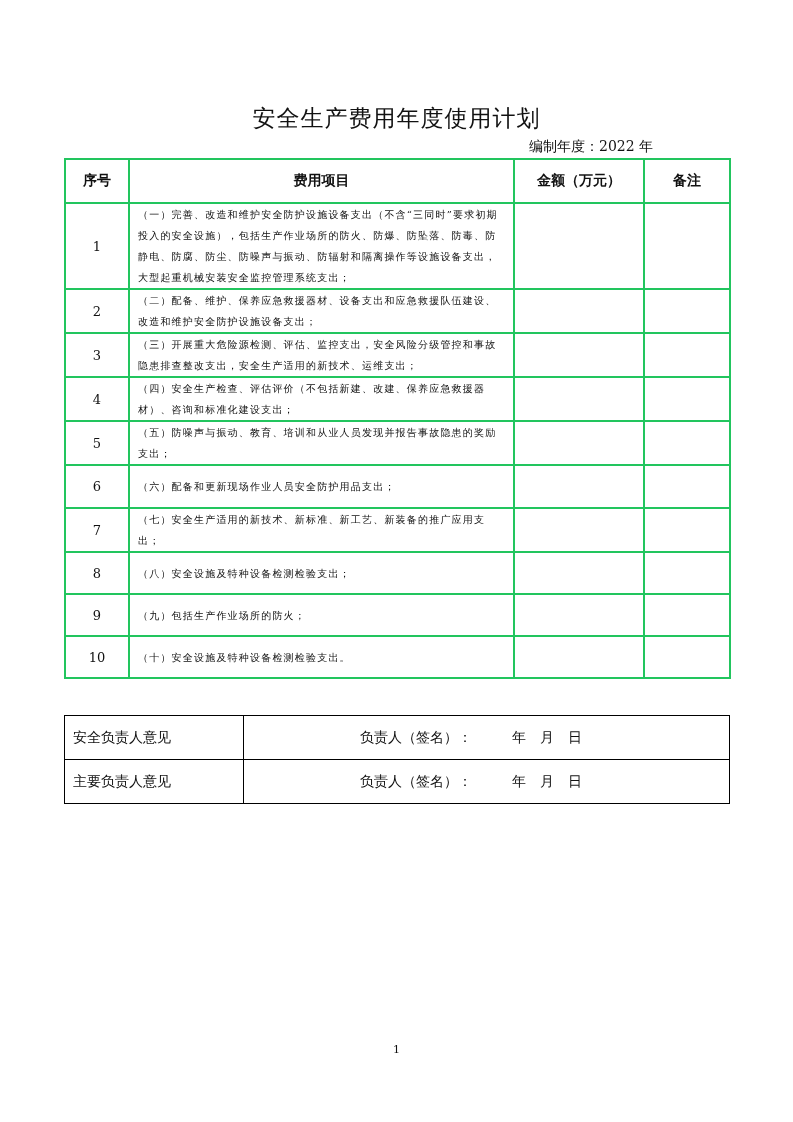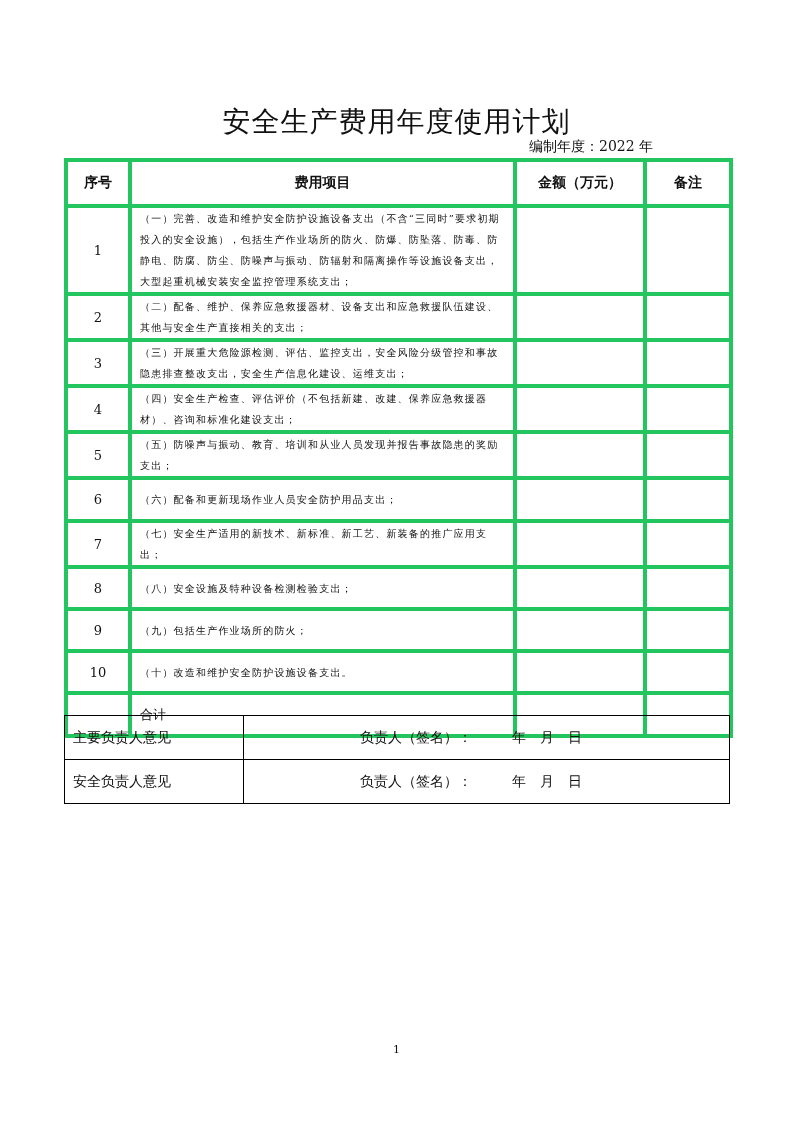--- a/index.html
+++ b/index.html
@@ -1,20 +1,20 @@
 <!DOCTYPE html>
 <html><head>
 <meta charset="utf-8">
 <style>
   html, body { margin: 0; padding: 0; background: #ffffff; }
   body { width: 793px; height: 1122px; position: relative; font-family: "DejaVu Serif", "Liberation Serif", serif; color: #111; overflow: hidden; }
-  .title { position: absolute; left: 0; width: 793px; top: 103px; text-align: center; font-size: 28px; letter-spacing: 1px; }
+  .title { position: absolute; left: 0; width: 793px; top: 103px; text-align: center; font-size: 23px; letter-spacing: 1px; }
   .year { position: absolute; top: 138px; left: 529px; font-size: 14px; text-align: right; }
   table.main { position: absolute; left: 64px; top: 158px; border-collapse: collapse; table-layout: fixed; width: 665px; }
-  table.main td { border: 4px solid #22c55e; padding: 0; vertical-align: middle; }
+  table.main td { border: 2px solid #22c55e; padding: 0; vertical-align: middle; }
   .hdr { height: 42px; text-align: center; font-size: 14px; font-weight: bold; }
   .idx { text-align: center; font-size: 13px; }
   .desc { font-size: 10px; line-height: 21px; padding: 0 6px 0 8px !important; letter-spacing: 1.2px; }
   .total-label { font-size: 13px; padding-left: 8px !important; }
   table.sign { position: absolute; left: 64px; top: 715px; border-collapse: collapse; table-layout: fixed; width: 665px; }
   table.sign td { border: 1px solid #000; height: 41px; font-size: 14px; vertical-align: middle; }
   .sign-label { padding-left: 8px; }
   .sign-body { text-align: left; }
   .sign-body .who { display: inline-block; margin-left: 115px; }
   .sign-body .date { display: inline-block; margin-left: 40px; word-spacing: 10px; }
@@ -41,27 +41,27 @@
     <td class="hdr">备注</td>
   </tr>
   <tr style="height:86px">
     <td class="idx">1</td>
     <td class="desc">（一）完善、改造和维护安全防护设施设备支出（不含“三同时”要求初期投入的安全设施），包括生产作业场所的防火、防爆、防坠落、防毒、防静电、防腐、防尘、防噪声与振动、防辐射和隔离操作等设施设备支出，大型起重机械安装安全监控管理系统支出；</td>
     <td></td>
     <td></td>
   </tr>
   <tr style="height:43px">
     <td class="idx">2</td>
-    <td class="desc">（二）配备、维护、保养应急救援器材、设备支出和应急救援队伍建设、其他与安全生产直接相关的支出；</td>
+    <td class="desc">（二）配备、维护、保养应急救援器材、设备支出和应急救援队伍建设、改造和维护安全防护设施设备支出；</td>
     <td></td>
     <td></td>
   </tr>
   <tr style="height:43px">
     <td class="idx">3</td>
-    <td class="desc">（三）开展重大危险源检测、评估、监控支出，安全风险分级管控和事故隐患排查整改支出，安全生产信息化建设、运维支出；</td>
+    <td class="desc">（三）开展重大危险源检测、评估、监控支出，安全风险分级管控和事故隐患排查整改支出，安全生产适用的新技术、运维支出；</td>
     <td></td>
     <td></td>
   </tr>
   <tr style="height:43px">
     <td class="idx">4</td>
     <td class="desc">（四）安全生产检查、评估评价（不包括新建、改建、保养应急救援器材）、咨询和标准化建设支出；</td>
     <td></td>
     <td></td>
   </tr>
   <tr style="height:43px">
@@ -89,47 +89,41 @@
     <td></td>
   </tr>
   <tr style="height:42px">
     <td class="idx">9</td>
     <td class="desc">（九）包括生产作业场所的防火；</td>
     <td></td>
     <td></td>
   </tr>
   <tr style="height:42px">
     <td class="idx">10</td>
-    <td class="desc">（十）改造和维护安全防护设施设备支出。</td>
-    <td></td>
-    <td></td>
-  </tr>
-  <tr style="height:43px">
-    <td class="idx"></td>
-    <td class="total-label">合计</td>
+    <td class="desc">（十）安全设施及特种设备检测检验支出。</td>
     <td></td>
     <td></td>
   </tr>
 </tbody>
   </table>
 
 <table class="sign">
   <colgroup>
       <col style="width:179px">
       <col style="width:486px">
     </colgroup>
   <tbody>
       <tr>
-    <td class="sign-label">主要负责人意见</td>
+    <td class="sign-label">安全负责人意见</td>
     <td class="sign-body">
       <span class="who">负责人（签名）：</span><span class="date">年　月　日</span>
     </td>
   </tr>
   <tr>
-    <td class="sign-label">安全负责人意见</td>
+    <td class="sign-label">主要负责人意见</td>
     <td class="sign-body">
       <span class="who">负责人（签名）：</span><span class="date">年　月　日</span>
     </td>
   </tr>
 </tbody>
   </table>
 
 <div class="pagenum">1</div>
 
 </body></html>

